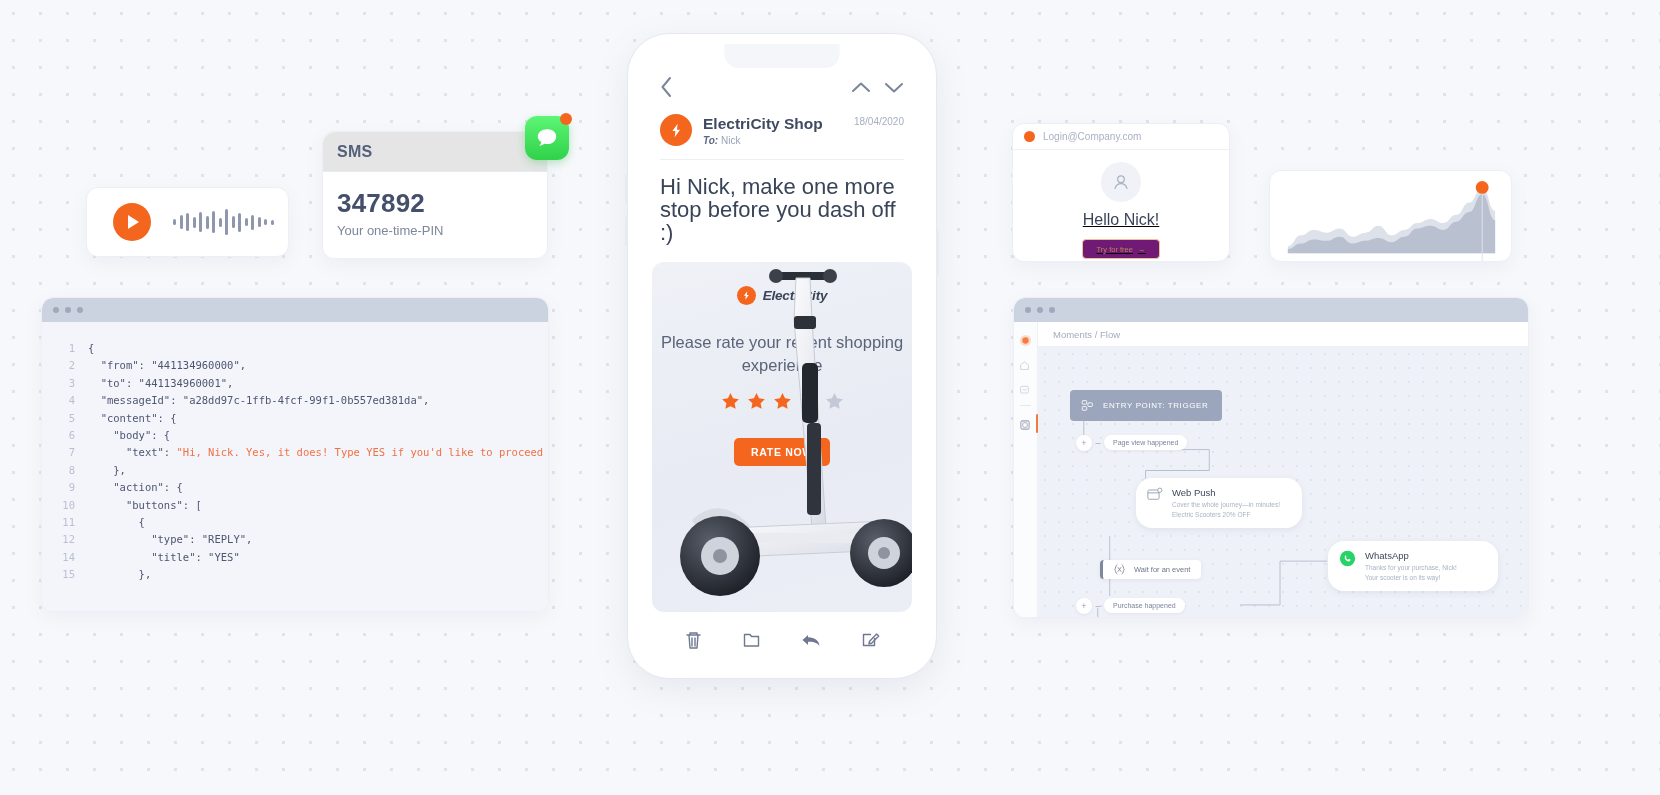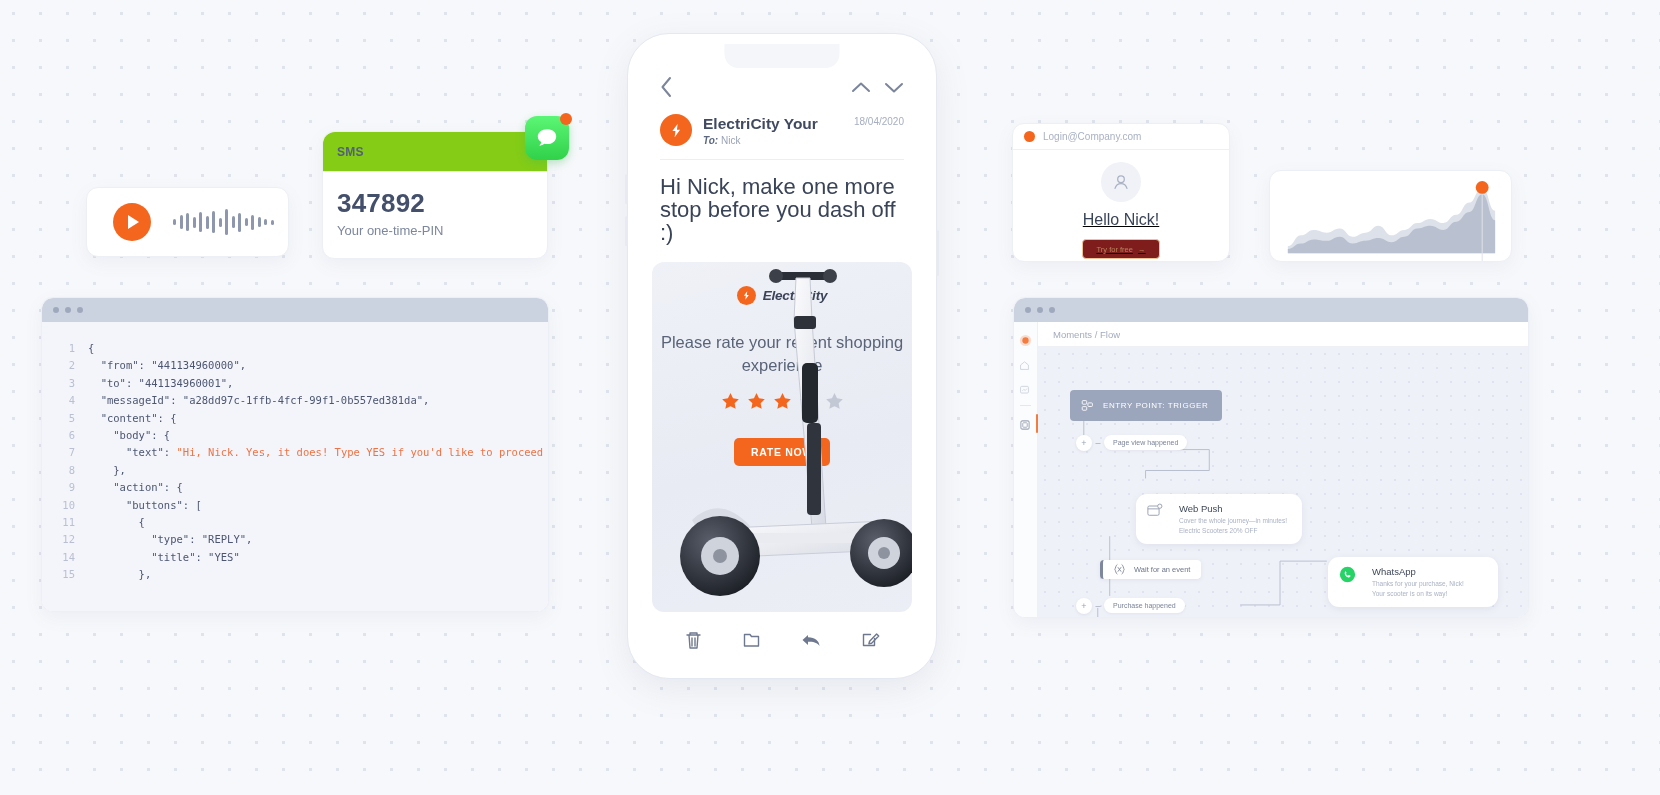--- a/index.html
+++ b/index.html
@@ -39,24 +39,24 @@
     border-left: 11px solid #fff;
     border-top: 7px solid transparent;
     border-bottom: 7px solid transparent;
   }
   .waveform { display: flex; align-items: center; gap: 3.5px; height: 34px; }
   .waveform i { display: block; width: 3px; border-radius: 2px; background: #8e97ad; }
 
   
   #sms-card { left: 322px; top: 131px; width: 226px; height: 128px; overflow: visible; }
   #sms-card .sms-head {
-    height: 40px; background: #84cc16; border-bottom: 1px solid #e6eaf2;
+    height: 40px; background: #e5e5e5; border-bottom: 1px solid #e6eaf2;
     border-radius: 12px 12px 0 0;
     display: flex; align-items: center; padding-left: 14px;
-    font-size: 12px; font-weight: 700; color: #53607a; letter-spacing: .3px;
+    font-size: 16px; font-weight: 700; color: #53607a; letter-spacing: .3px;
   }
   #sms-card .sms-body { padding: 16px 14px 0 14px; }
   .sms-pin { font-size: 26px; font-weight: 700; color: #44506b; letter-spacing: .2px; }
   .sms-sub { font-size: 13px; color: #7d879c; margin-top: 4px; }
   #sms-icon {
     position: absolute; right: -22px; top: -16px;
     width: 44px; height: 44px; border-radius: 12px;
     background: linear-gradient(180deg,#5bf675,#31d14a);
     box-shadow: 0 3px 9px rgba(60,190,90,.35);
     display: flex; align-items: center; justify-content: center;
@@ -166,21 +166,21 @@
   #hello-card .hc-bar .hd { width: 11px; height: 11px; border-radius: 50%; background: #f4661e; }
   #hello-card .hc-bar .hu { font-size: 10px; color: #a9b1c3; }
   #hello-card .hc-body { text-align: center; padding-top: 12px; text-decoration: underline; }
   .avatar {
     width: 40px; height: 40px; border-radius: 50%; background: #f0f2f8;
     margin: 0 auto; display: flex; align-items: center; justify-content: center;
   }
   .hello-title { font-size: 16px; color: #3a4458; margin-top: 9px; }
   .try-btn {
     margin: 10px auto 0 auto; width: 78px; height: 20px;
-    border: 1px solid #f0c29a; border-radius: 4px; background: #7f1d1d;
+    border: 1px solid #f0c29a; border-radius: 4px; background: #701a75;
     color: #b8835a; font-size: 7.5px; display: flex; align-items: center;
     justify-content: center; gap: 5px; cursor: pointer;
     font-family: "Liberation Sans", sans-serif;
   }
 
   
   #chart-card { left: 1269px; top: 170px; width: 243px; height: 92px; overflow: hidden; }
   #chart-card svg { display: block; width: 100%; height: 100%; }
 
   
@@ -225,23 +225,23 @@
     padding: 0 9px; box-shadow: 0 1px 3px rgba(110,120,150,.10);
     white-space: nowrap;
   }
   .pm {
     position: absolute; width: 16px; height: 16px; border-radius: 50%;
     background: #fff; box-shadow: 0 1px 3px rgba(110,120,150,.14);
     display: flex; align-items: center; justify-content: center;
     font-size: 9px; color: #9aa3b6; line-height: 1;
   }
   .node-card {
-    position: absolute; background: #fff; border-radius: 11px;
+    position: absolute; background: #fff; border-radius: 16px;
     box-shadow: 0 2px 7px rgba(110,120,150,.12);
-    display: flex; padding: 9px 11px; gap: 16px; margin-top: 16px;
+    display: flex; padding: 9px 11px; gap: 9px;
   }
   .nc-title { font-size: 9.5px; color: #3f4859; }
   .nc-sub { font-size: 6.5px; color: #aab2c3; line-height: 9.5px; margin-top: 2px; }
   .node-wait {
     position: absolute; background: #fff; border-radius: 4px;
     height: 19px; display: flex; align-items: center; gap: 7px;
     padding: 0 11px 0 9px; font-size: 7.5px; color: #6d768a;
     box-shadow: 0 1px 4px rgba(110,120,150,.12);
     border-left: 3px solid #7d879e;
   }
@@ -337,21 +337,21 @@
         </div>
       </div>
 
       <div id="mail-sender">
         <div class="brand-logo">
           <svg width="17" height="17" viewBox="0 0 20 20">
             <path d="M11.4 2.2 5.2 10.6h3.6l-1 7.2 6.4-8.6h-3.7z" fill="#fff"></path>
           </svg>
         </div>
         <div class="names">
-          <div class="sender-name">ElectriCity Your</div>
+          <div class="sender-name">ElectriCity Shop</div>
           <div class="sender-to">
             <b style="color:#5d6880;font-style:italic;">To:</b>
             <span>Nick</span>
           </div>
         </div>
         <div class="mail-date">18/04/2020</div>
       </div>
 
       <div class="mail-rule"></div>
       <div class="mail-subject">Hi Nick, make one more stop before you dash off :)</div>

